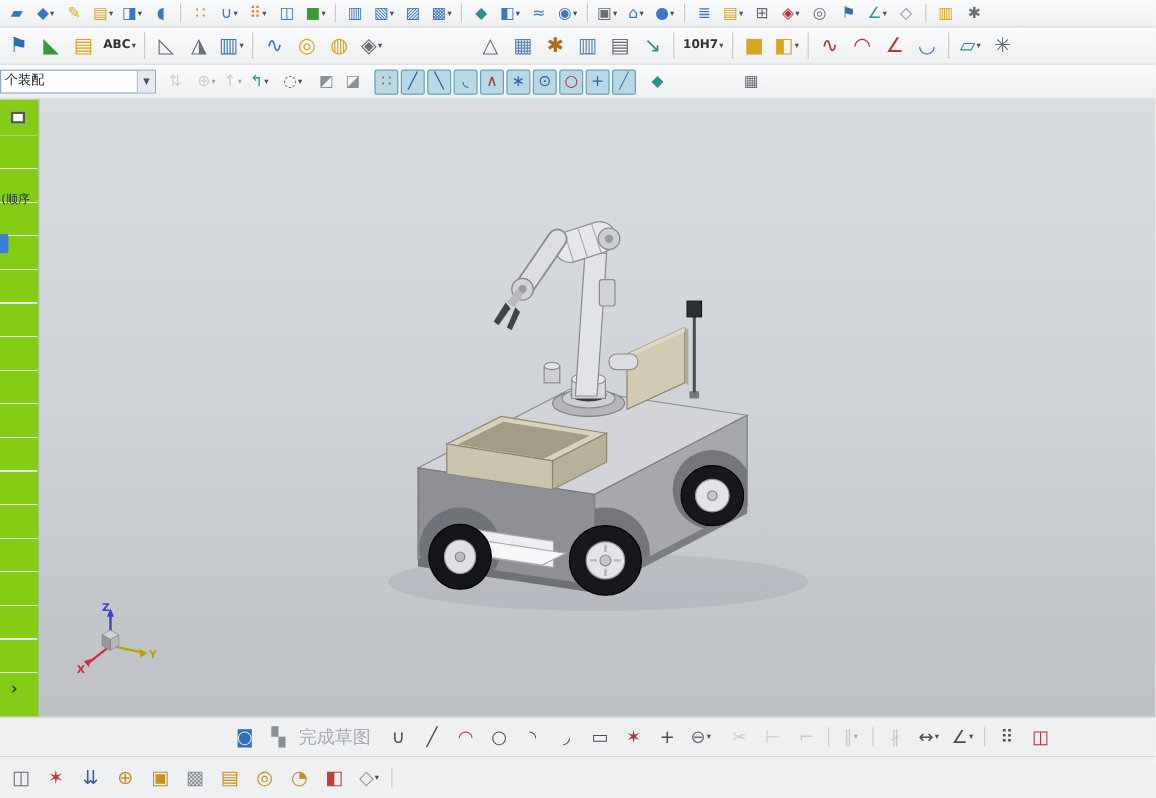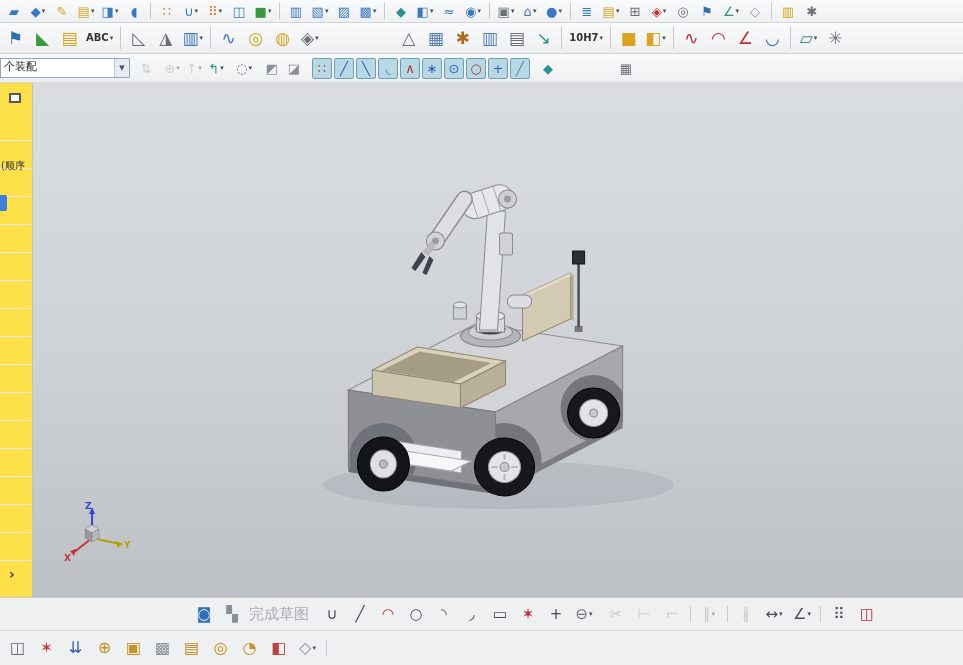--- a/index.html
+++ b/index.html
@@ -35,21 +35,21 @@
       background:#fff; border:1px solid #8fa8c8; margin-right:5px; flex:none; }
   .dropdown .val { flex:1; font-size:11px; padding:0 3px; white-space:nowrap;
       overflow:hidden; color:#222; }
   .dropdown .dbtn { width:15px; height:100%; background:#e7ebf1;
       border-left:1px solid #b8c2d0; font-size:7px; color:#44506a;
       display:flex; align-items:center; justify-content:center; }
   .inline-icons { display:flex; align-items:center; }
 
   
   .main { display:flex; height:514px; }
-  .sidebar { width:33px; flex:none; position:relative; background:#fde047;
+  .sidebar { width:33px; flex:none; position:relative; background:#84cc16;
       border-right:1px solid #bfc2c5; }
   .side-rows { position:absolute; left:0; right:1px; top:30px; bottom:22px;
       background-image:repeating-linear-gradient(180deg,
         transparent 0px, transparent 27px, #e7e8ea 27px, #e7e8ea 28px); }
   .win-restore { position:absolute; top:10px; left:9px; width:12px; height:10px;
       background:#fff; border:2px solid #53565c; }
   .side-text { position:absolute; top:76px; left:1px; width:32px; font-size:10px;
       color:#2a2c30; white-space:nowrap; overflow:hidden; }
   .side-sel { position:absolute; top:112px; left:0; width:7px; height:16px;
       background:#3d7edb; border-radius:0 2px 2px 0; }

